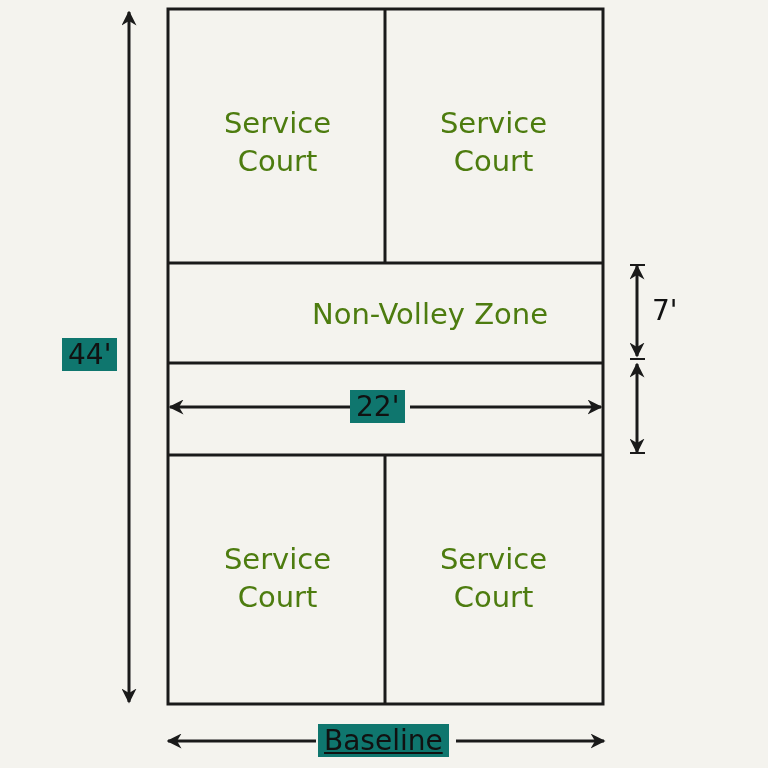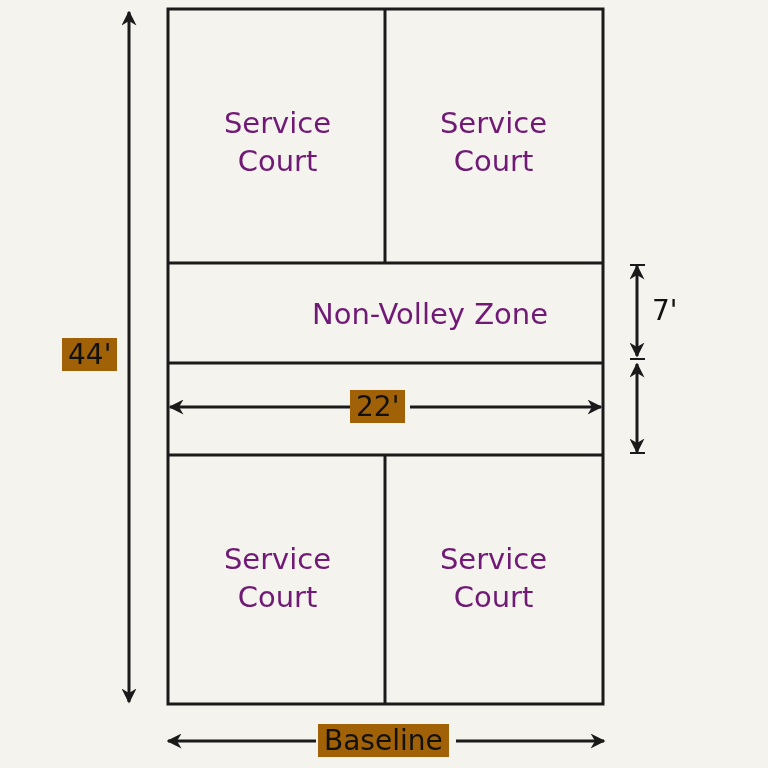--- a/index.html
+++ b/index.html
@@ -1,20 +1,20 @@
 <!DOCTYPE html>
 <html><head>
 <meta charset="utf-8">
 <style>
   html, body { margin:0; padding:0; }
   body { width:768px; height:768px; background:#f4f3ee; position:relative; overflow:hidden;
          font-family:"DejaVu Sans", sans-serif; color:#111; }
   svg { position:absolute; left:0; top:0; }
-  .lbl { position:absolute; text-align:center; font-size:29px; line-height:38px; color:#701a75; }
-  .dim { position:absolute; font-size:28px; color:#111; background:#a16207; padding:0 6px; }
+  .lbl { position:absolute; text-align:center; font-size:29px; line-height:38px; color:#4d7c0f; }
+  .dim { position:absolute; font-size:28px; color:#111; background:#0f766e; padding:0 6px; }
 </style>
 </head>
 <body>
 
 <svg width="768" height="768" viewBox="0 0 768 768">
   <defs>
     <marker id="ah" viewBox="0 0 10 10" refX="9" refY="5" markerWidth="5" markerHeight="5" orient="auto-start-reverse">
       <path d="M0,0 L10,5 L0,10 L3,5 Z" fill="#1a1a1a"></path>
     </marker>
   </defs>
@@ -61,13 +61,13 @@
   <div>Court</div>
 </div>
 <div class="lbl" style="left:386px;top:540px;width:215px;">
   <div>Service</div>
   <div>Court</div>
 </div>
 
 <div class="dim" style="left:62px;top:338px;">44'</div>
 <div class="dim" style="left:350px;top:390px;text-align:center;">22'</div>
 <div class="dim" style="left:646px;top:294px;background:transparent;">7'</div>
-<div class="dim" style="left:318px;top:724px;">Baseline</div>
+<div class="dim" style="left:318px;top:724px;text-decoration:underline;">Baseline</div>
 
 </body></html>

